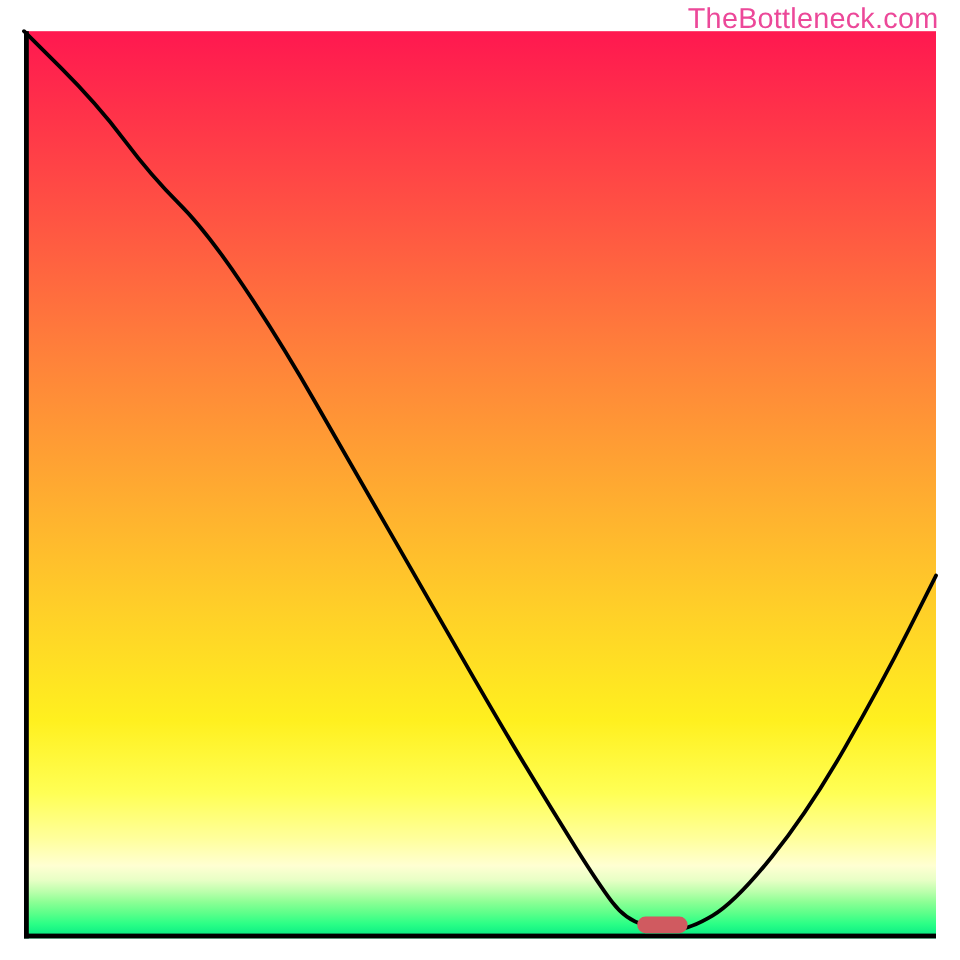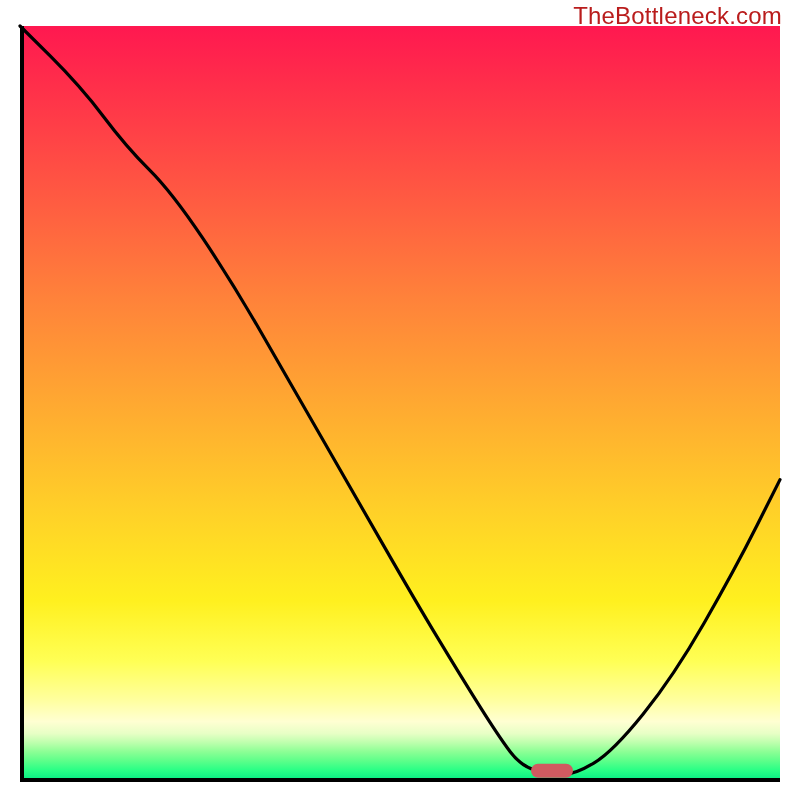--- a/index.html
+++ b/index.html
@@ -8,21 +8,21 @@
     position: relative;
     width: 800px;
     height: 800px;
   }
   .watermark {
     position: absolute;
     top: 2px;
     right: 18px;
     font-family: Arial, Helvetica, sans-serif;
     font-size: 24px;
-    color: #b91c1c;
+    color: #ec4899;
     letter-spacing: 0.2px;
   }
   .plot-frame {
     position: absolute;
     left: 20px;
     top: 26px;
     width: 760px;
     height: 756px;
   }
   .gradient-bg {

